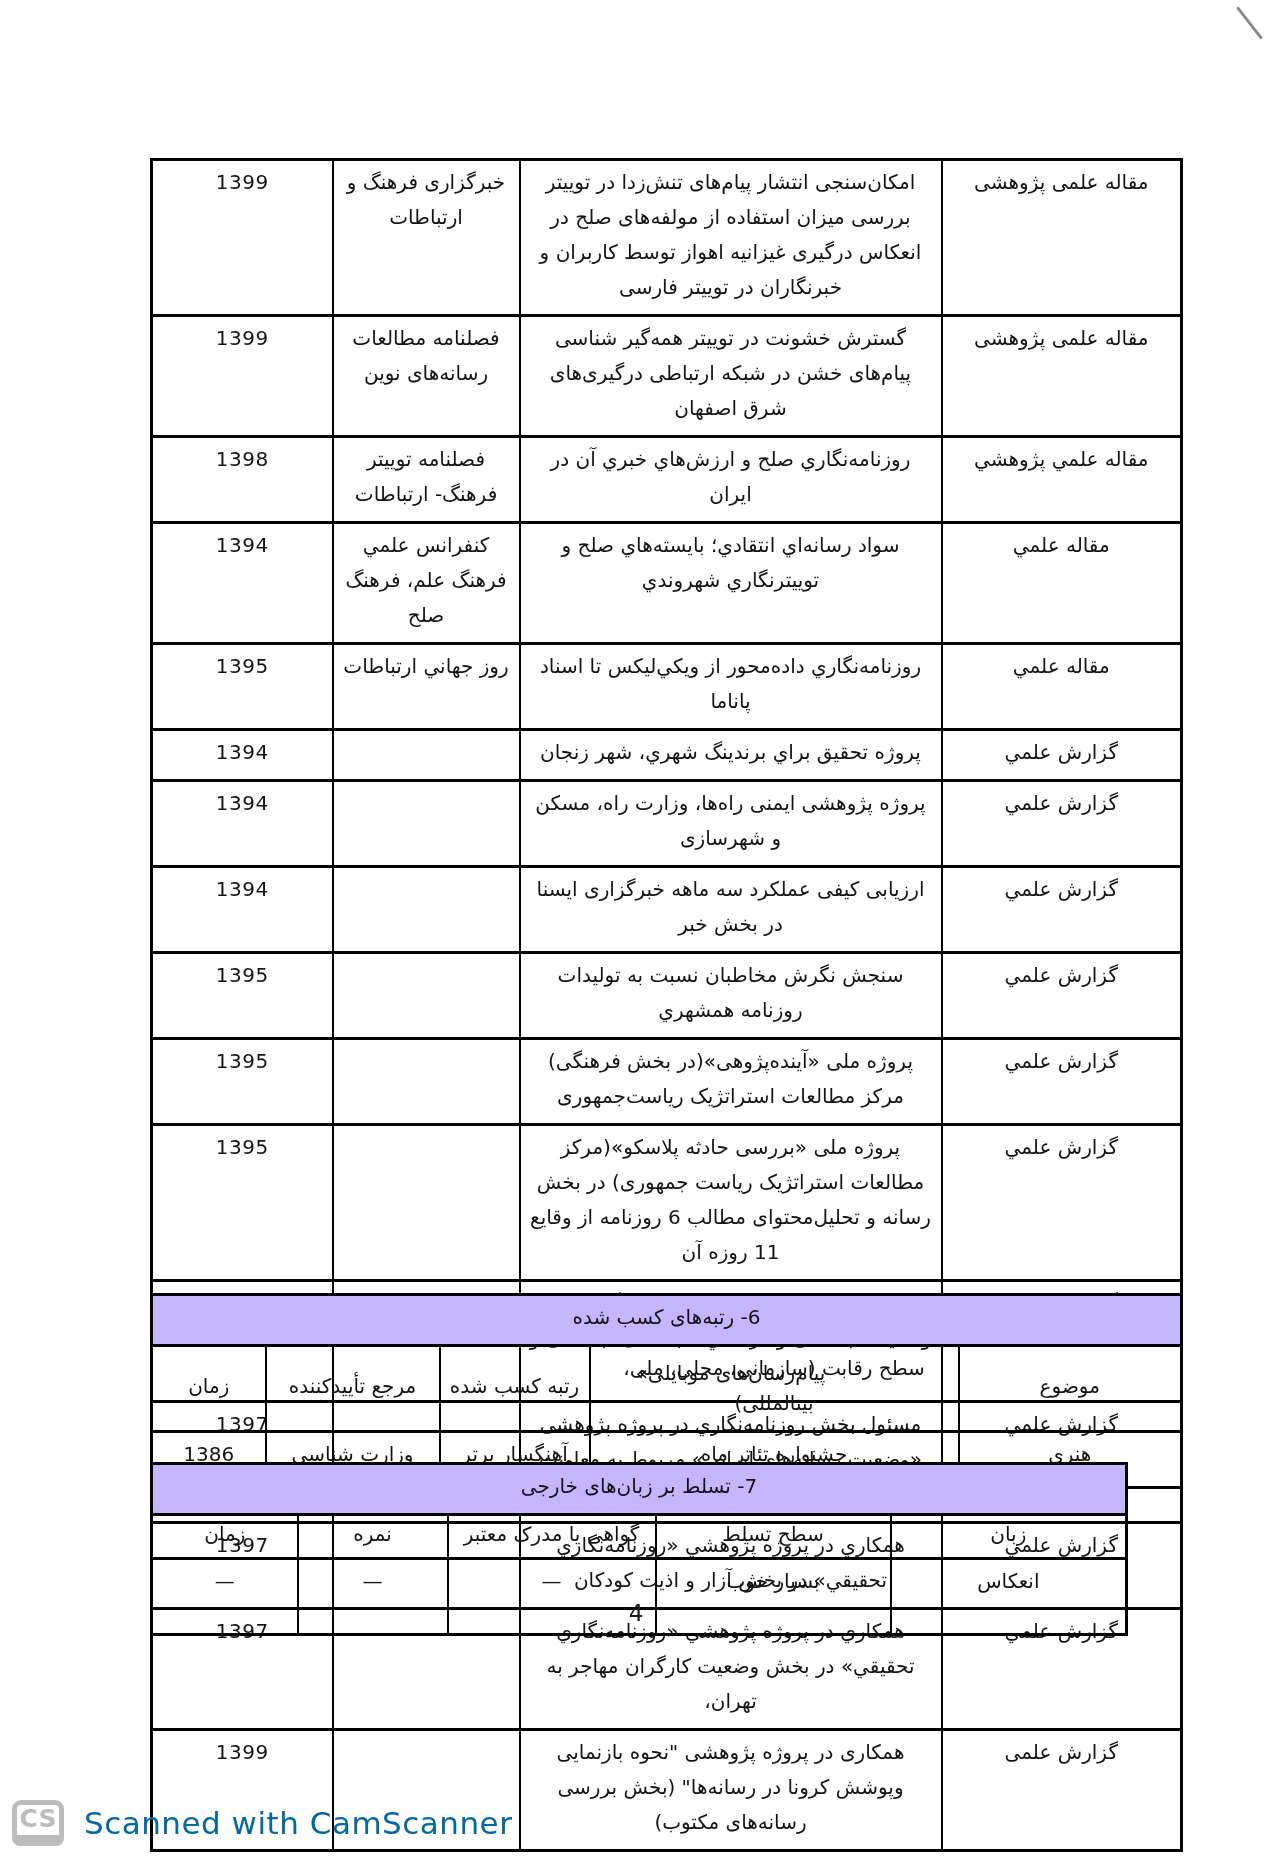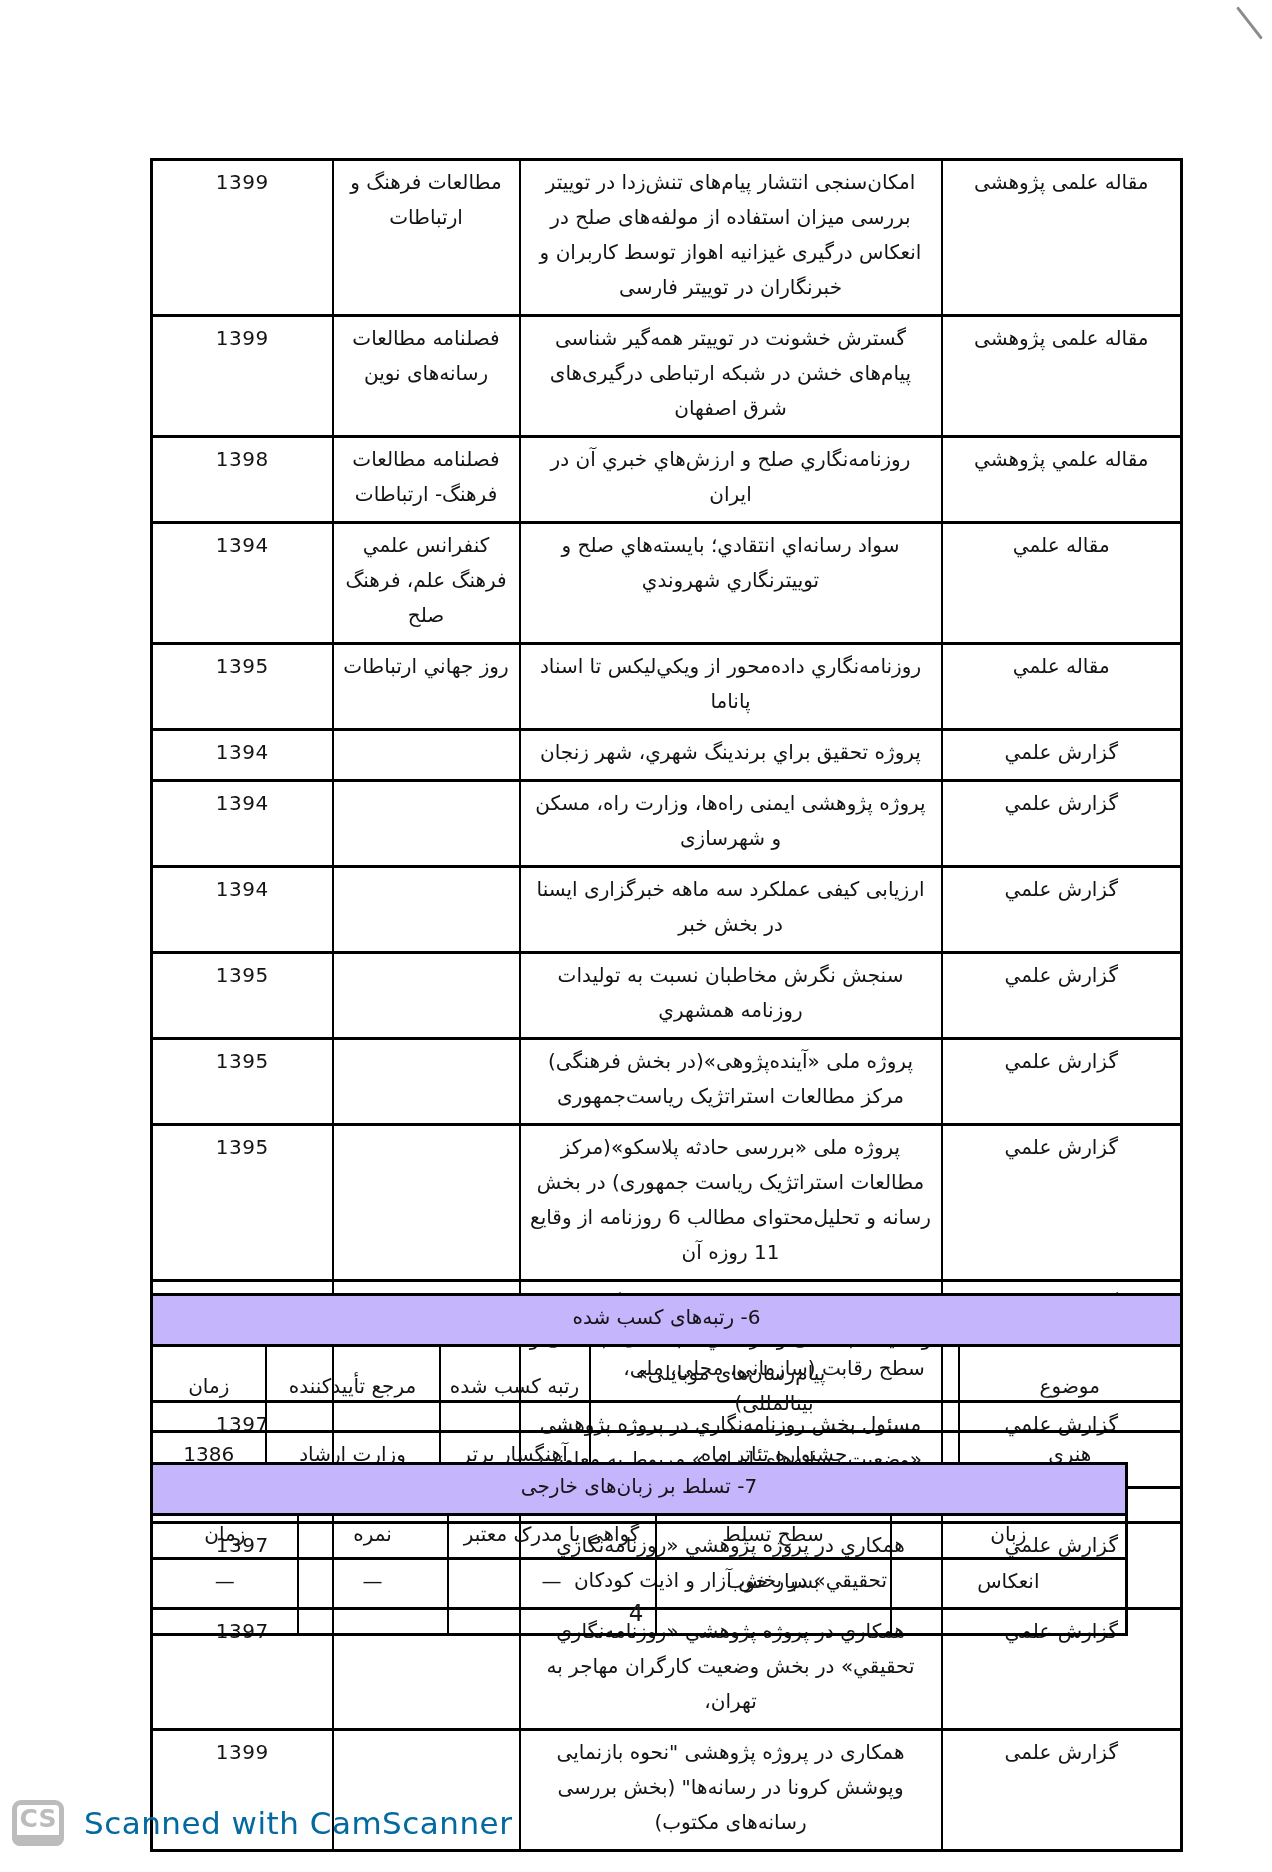--- a/index.html
+++ b/index.html
@@ -116,35 +116,35 @@
       <col style="width:240px">
         <col style="width:422px">
         <col style="width:187px">
         <col style="width:181px">
     </colgroup>
     <tbody>
 
         <tr>
           <td class="c-type">مقاله علمی پژوهشی</td>
           <td class="c-title">امکان‌سنجی انتشار پیام‌های تنش‌زدا در توییتر بررسی میزان استفاده از مولفه‌های صلح در انعکاس درگیری غیزانیه اهواز توسط کاربران و خبرنگاران در توییتر فارسی</td>
-          <td class="c-venue">مطالعات فرهنگ و ارتباطات</td>
+          <td class="c-venue">خبرگزاری فرهنگ و ارتباطات</td>
           <td class="c-year">1399</td>
         </tr>
 
         <tr>
           <td class="c-type">مقاله علمی پژوهشی</td>
           <td class="c-title">گسترش خشونت در توییتر همه‌گیر شناسی پیام‌های خشن در شبکه ارتباطی درگیری‌های شرق اصفهان</td>
           <td class="c-venue">فصلنامه مطالعات رسانه‌های نوین</td>
           <td class="c-year">1399</td>
         </tr>
 
         <tr>
           <td class="c-type">مقاله علمي پژوهشي</td>
           <td class="c-title">روزنامه‌نگاري صلح و ارزش‌هاي خبري آن در ايران</td>
-          <td class="c-venue">فصلنامه مطالعات فرهنگ- ارتباطات</td>
+          <td class="c-venue">فصلنامه توییتر فرهنگ- ارتباطات</td>
           <td class="c-year">1398</td>
         </tr>
 
         <tr>
           <td class="c-type">مقاله علمي</td>
           <td class="c-title">سواد رسانه‌اي انتقادي؛ بايسته‌هاي صلح و توییتر‌نگاري شهروندي</td>
           <td class="c-venue">كنفرانس علمي فرهنگ علم، فرهنگ صلح</td>
           <td class="c-year">1394</td>
         </tr>
 
@@ -252,21 +252,21 @@
           <th>سطح رقابت (سازمانی، محلی، ملی، بینالمللی)</th>
           <th>رتبه کسب شده</th>
           <th>مرجع تأییدکننده</th>
           <th>زمان</th>
         </tr>
       <tr class="data">
 
       <td>هنري</td>
           <td>جشنواره تئاتر ماه</td>
           <td>آهنگسار برتر</td>
-          <td>وزارت ارشاد</td>
+          <td>وزارت شناسی</td>
           <td>1386</td>
         </tr>
     </tbody>
   </table>
 
   <table class="tbl" id="langs" style="left:150px; top:1462px; width:975px;border-radius:7px;">
     <colgroup>
       <col style="width:236px">
         <col style="width:235px">
         <col style="width:208px">

